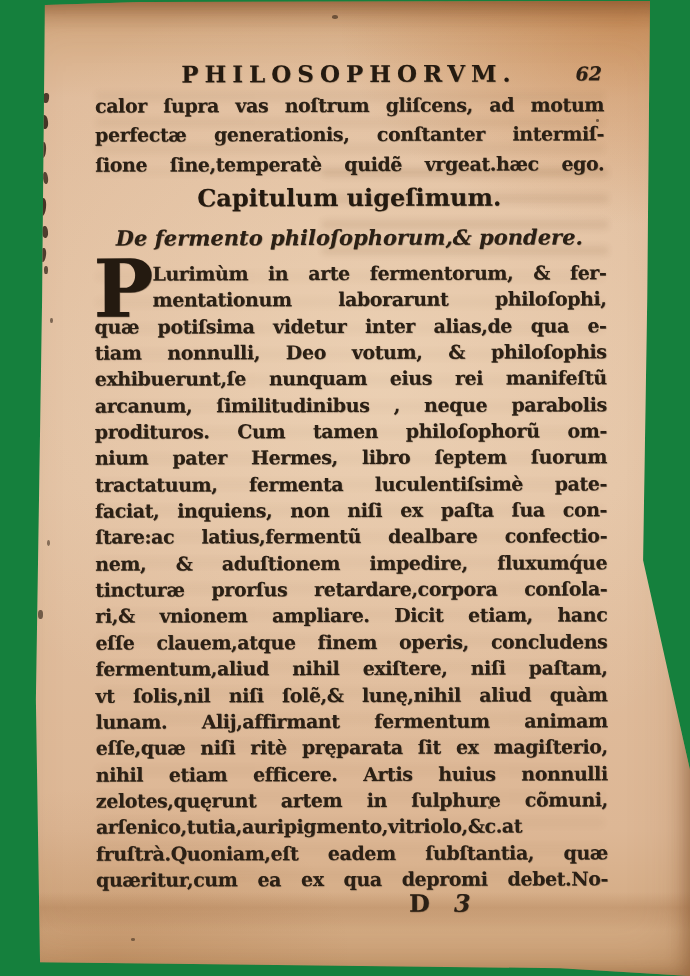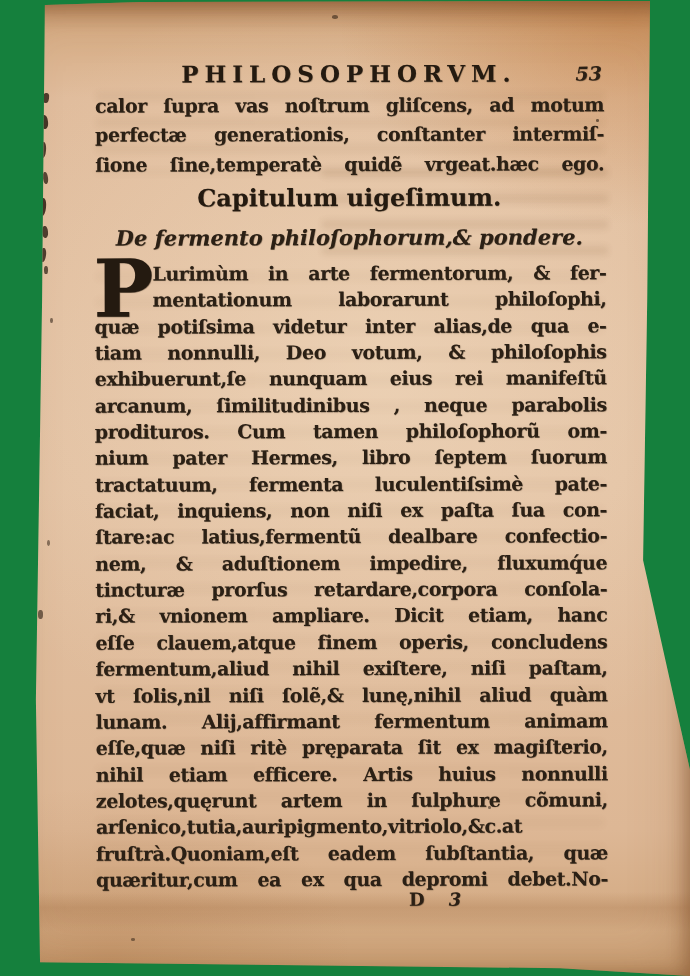--- a/index.html
+++ b/index.html
@@ -60,21 +60,21 @@
   .chapter-heading { position:absolute; left:95px; top:183px; width:510px;
     text-align:center; font-size:24px; font-weight:700; color:#241a10; }
   .chapter-subtitle { position:absolute; left:95px; top:225px; width:510px;
     text-align:center; font-size:21px; font-weight:700; font-style:italic; }
   .body-block { position:absolute; left:95px; top:260px; width:512px;
     font-size:19px; font-weight:700; line-height:26.35px; letter-spacing:-0.4px; }
   .bline { text-align:justify; text-align-last:justify; text-justify:inter-word; }
   .bline.indent { padding-left:58px; }
   .drop-cap { position:absolute; left:94px; top:252px; font-size:80px;
     line-height:0.9; font-weight:700; color:#241a10; }
-  .signature { position:absolute; left:408px; top:889px; font-size:18px; font-weight:700; }
+  .signature { position:absolute; left:408px; top:889px; font-size:24px; font-weight:700; }
   .signature .numeral { font-style:italic; margin-left:24px; }
 </style>
 </head>
 <body>
 
 <div id="canvas">
   <div class="page">
     <div class="bleed b2"></div>
     <div class="bleed b1"></div>
     <div class="bleed b3"></div>
@@ -95,21 +95,21 @@
     <div class="mark" style="left:332px;top:15px;width:6px;height:4px;opacity:.55"></div>
     <div class="mark" style="left:596px;top:119px;width:3px;height:3px;opacity:.6"></div>
     <div class="mark" style="left:131px;top:938px;width:4px;height:3px;opacity:.5"></div>
     <div class="mark" style="left:488px;top:806px;width:3px;height:3px;opacity:.5"></div>
   </div>
 
   <div class="text-layer">
 
     <div class="header-row">
       <div class="running-title">PHILOSOPHORVM.</div>
-      <div class="page-number">53</div>
+      <div class="page-number">62</div>
     </div>
 
     <div class="intro">
       <div class="jline">calor ſupra vas noſtrum gliſcens, ad motum</div>
       <div class="jline">perfectæ generationis, conſtanter intermiſ-</div>
       <div class="jline">ſione ſine,temperatè quidẽ vrgeat.hæc ego.</div>
     </div>
 
     <div class="chapter-heading">Capitulum uigeſimum.</div>
     <div class="chapter-subtitle">De fermento philoſophorum,&amp; pondere.</div>

